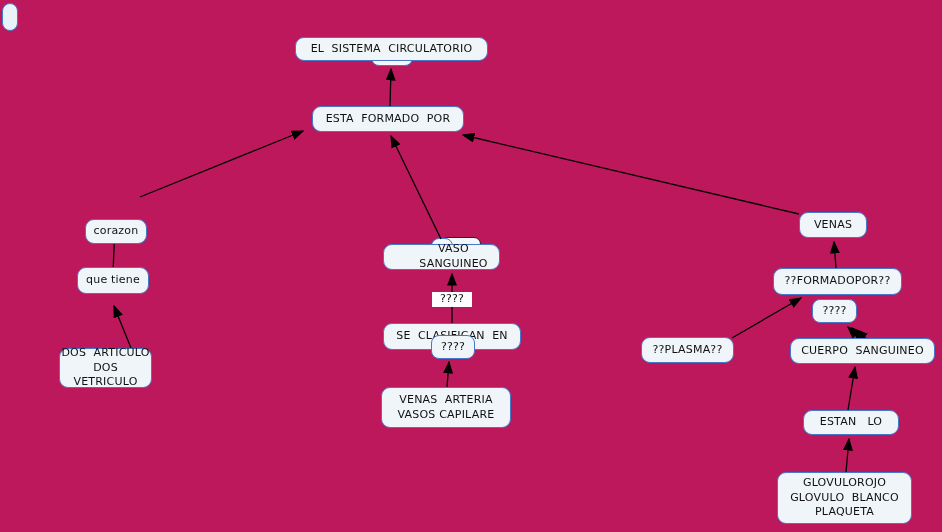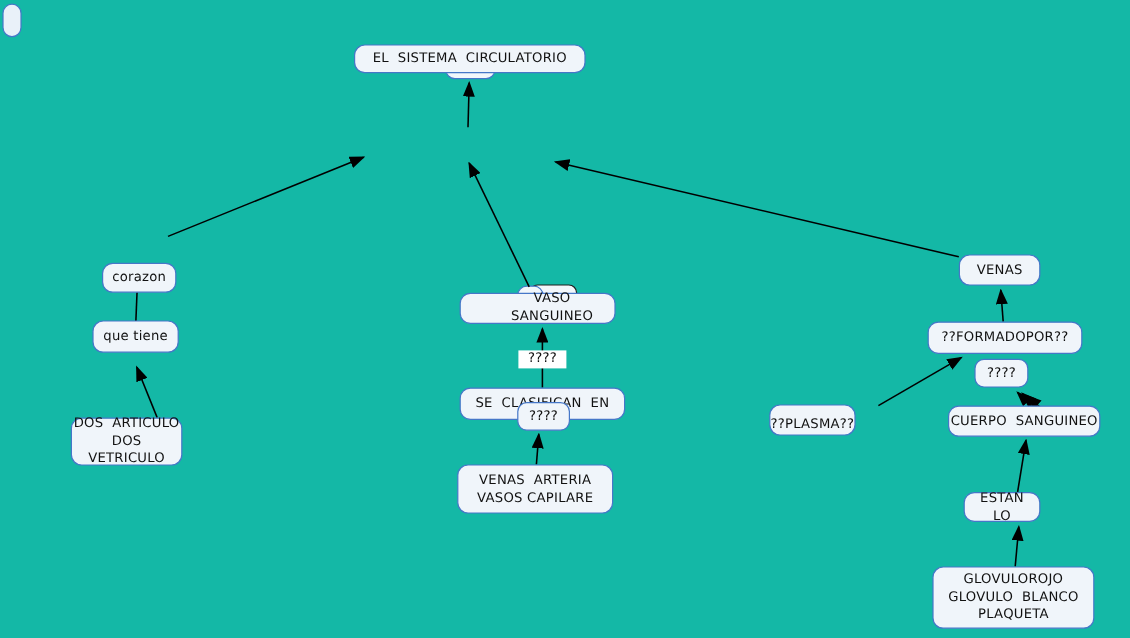--- a/index.html
+++ b/index.html
@@ -55,21 +55,21 @@
   }
   .floating-label{
     background:#ffffff;
     z-index:3;
     padding:0 2px;
   }
 </style>
 </head>
 <body>
 
-<div id="canvas" style="width: 942px; height: 532px; background: #14b8a6;">
+<div id="canvas" style="width: 942px; height: 532px; background: #be185d;">
   <svg id="edges-svg" xmlns="http://www.w3.org/2000/svg" width="942" height="532">
     <defs>
       <marker id="arrowhead" markerUnits="userSpaceOnUse" markerWidth="13" markerHeight="10" refX="11.5" refY="5" orient="auto">
         <path d="M0,0 L13,5 L0,10 Z" fill="#000000"></path>
       </marker>
     </defs>
   <line x1="390" y1="106" x2="391" y2="69" stroke="#000000" stroke-width="1.3" marker-end="url(#arrowhead)"></line>
       <line x1="140" y1="197" x2="303" y2="131" stroke="#000000" stroke-width="1.3" marker-end="url(#arrowhead)"></line>
       <line x1="441" y1="239" x2="391" y2="136" stroke="#000000" stroke-width="1.3" marker-end="url(#arrowhead)"></line>
       <line x1="799" y1="214" x2="463" y2="135" stroke="#000000" stroke-width="1.3" marker-end="url(#arrowhead)"></line>
@@ -81,34 +81,35 @@
       <line x1="732" y1="338" x2="801" y2="298" stroke="#000000" stroke-width="1.3" marker-end="url(#arrowhead)"></line>
       <line x1="862" y1="341" x2="848" y2="327" stroke="#000000" stroke-width="1.3" marker-end="url(#arrowhead)"></line>
       <line x1="867" y1="342" x2="852" y2="328" stroke="#000000" stroke-width="1.3" marker-end="url(#arrowhead)"></line>
       <line x1="871" y1="343" x2="856" y2="330" stroke="#000000" stroke-width="1.3" marker-end="url(#arrowhead)"></line>
       <line x1="848" y1="410" x2="855" y2="367" stroke="#000000" stroke-width="1.3" marker-end="url(#arrowhead)"></line>
       <line x1="846" y1="472" x2="849" y2="439" stroke="#000000" stroke-width="1.3" marker-end="url(#arrowhead)"></line>
     </svg>
 <div class="node pill" style="left: 2px; top: 3px; width: 16px; height: 28px;"></div>
     <div class="node peek-blue" style="left: 371px; top: 42px; width: 42px; height: 24px;"></div>
     <div class="node concept" style="left: 295px; top: 37px; width: 193px; height: 24px;"><span>EL  SISTEMA  CIRCULATORIO</span></div>
+    <div class="node concept" style="left: 312px; top: 106px; width: 152px; height: 26px;"><span>ESTA  FORMADO  POR</span></div>
     <div class="node concept" style="left: 85px; top: 195px; width: 62px; height: 25px; margin-top: 24px;"><span>corazon</span></div>
     <div class="node concept" style="left: 77px; top: 267px; width: 72px; height: 27px;"><span>que tiene</span></div>
     <div class="node concept" style="left: 59px; top: 348px; width: 93px; height: 40px;"><span>DOS  ARTICULO
 DOS VETRICULO</span></div>
     <div class="node peek-black" style="left: 441px; top: 237px; width: 40px; height: 18px;"></div>
     <div class="node peek-blue" style="left: 431px; top: 238px; width: 22px; height: 16px;"></div>
-    <div class="node concept" style="left: 383px; top: 244px; width: 130px; height: 26px; padding-left: 24px;"><span>VASO  SANGUINEO</span></div>
+    <div class="node concept" style="left: 383px; top: 244px; width: 117px; height: 26px; padding-left: 24px;"><span>VASO  SANGUINEO</span></div>
     <div class="node floating-label" style="left: 432px; top: 292px; width: 40px; height: 15px;"><span>????</span></div>
     <div class="node concept" style="left: 383px; top: 323px; width: 138px; height: 27px;"><span>SE  CLASIFICAN  EN</span></div>
     <div class="node concept-small" style="left: 431px; top: 335px; width: 44px; height: 24px;"><span>????</span></div>
     <div class="node concept" style="left: 381px; top: 387px; width: 130px; height: 41px;"><span>VENAS  ARTERIA
 VASOS CAPILARE</span></div>
     <div class="node concept" style="left: 799px; top: 212px; width: 68px; height: 26px;"><span>VENAS</span></div>
     <div class="node concept" style="left: 773px; top: 268px; width: 129px; height: 27px;"><span>??FORMADOPOR??</span></div>
     <div class="node concept-small" style="left: 812px; top: 299px; width: 45px; height: 24px;"><span>????</span></div>
-    <div class="node concept" style="left: 641px; top: 337px; width: 72px; height: 26px; align-items: flex-end;"><span>??PLASMA??</span></div>
-    <div class="node concept" style="left: 790px; top: 338px; width: 127px; height: 26px;"><span>CUERPO  SANGUINEO</span></div>
-    <div class="node concept" style="left: 803px; top: 410px; width: 64px; height: 25px; justify-content: flex-end;"><span>ESTAN   LO</span></div>
+    <div class="node concept" style="left: 641px; top: 337px; width: 93px; height: 26px;"><span>??PLASMA??</span></div>
+    <div class="node concept" style="left: 790px; top: 338px; width: 145px; height: 26px;"><span>CUERPO  SANGUINEO</span></div>
+    <div class="node concept" style="left: 803px; top: 410px; width: 96px; height: 25px;"><span>ESTAN   LO</span></div>
     <div class="node concept" style="left: 777px; top: 472px; width: 135px; height: 52px;"><span>GLOVULOROJO
 GLOVULO  BLANCO
 PLAQUETA</span></div>
   </div>
 
 </body></html>

